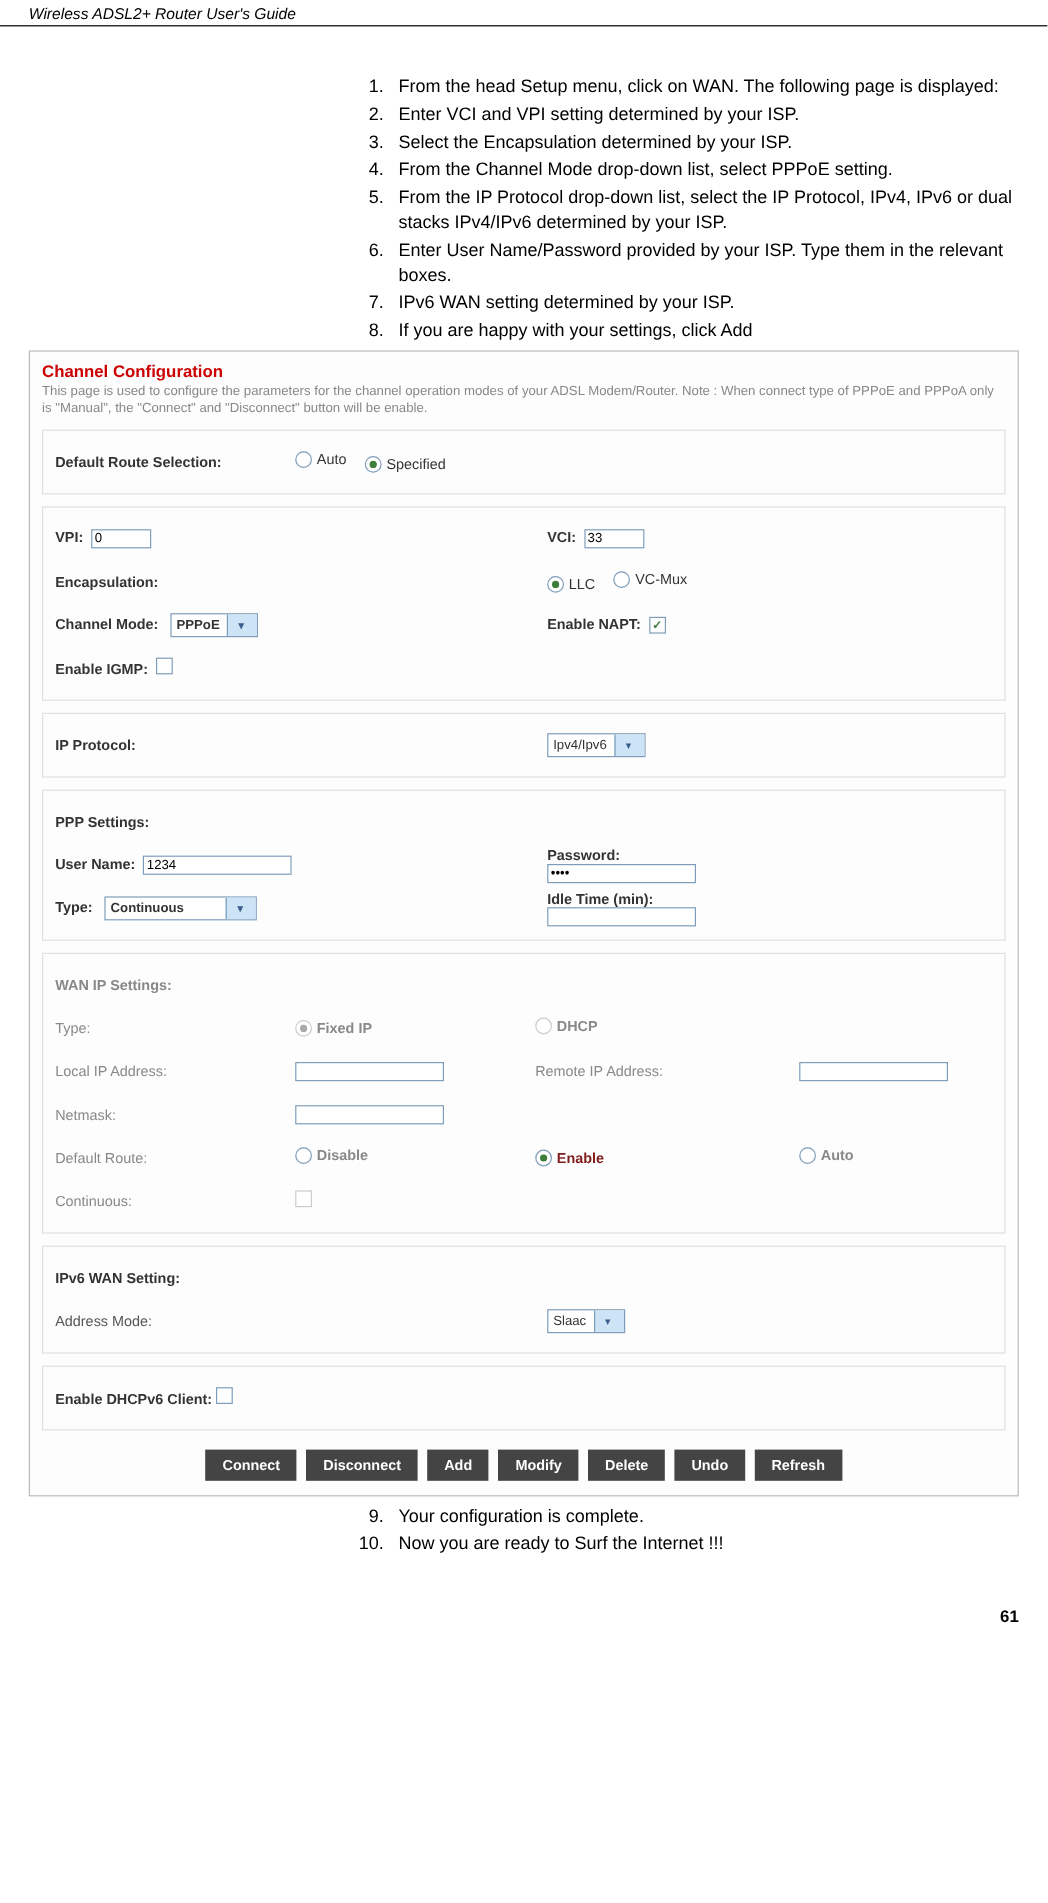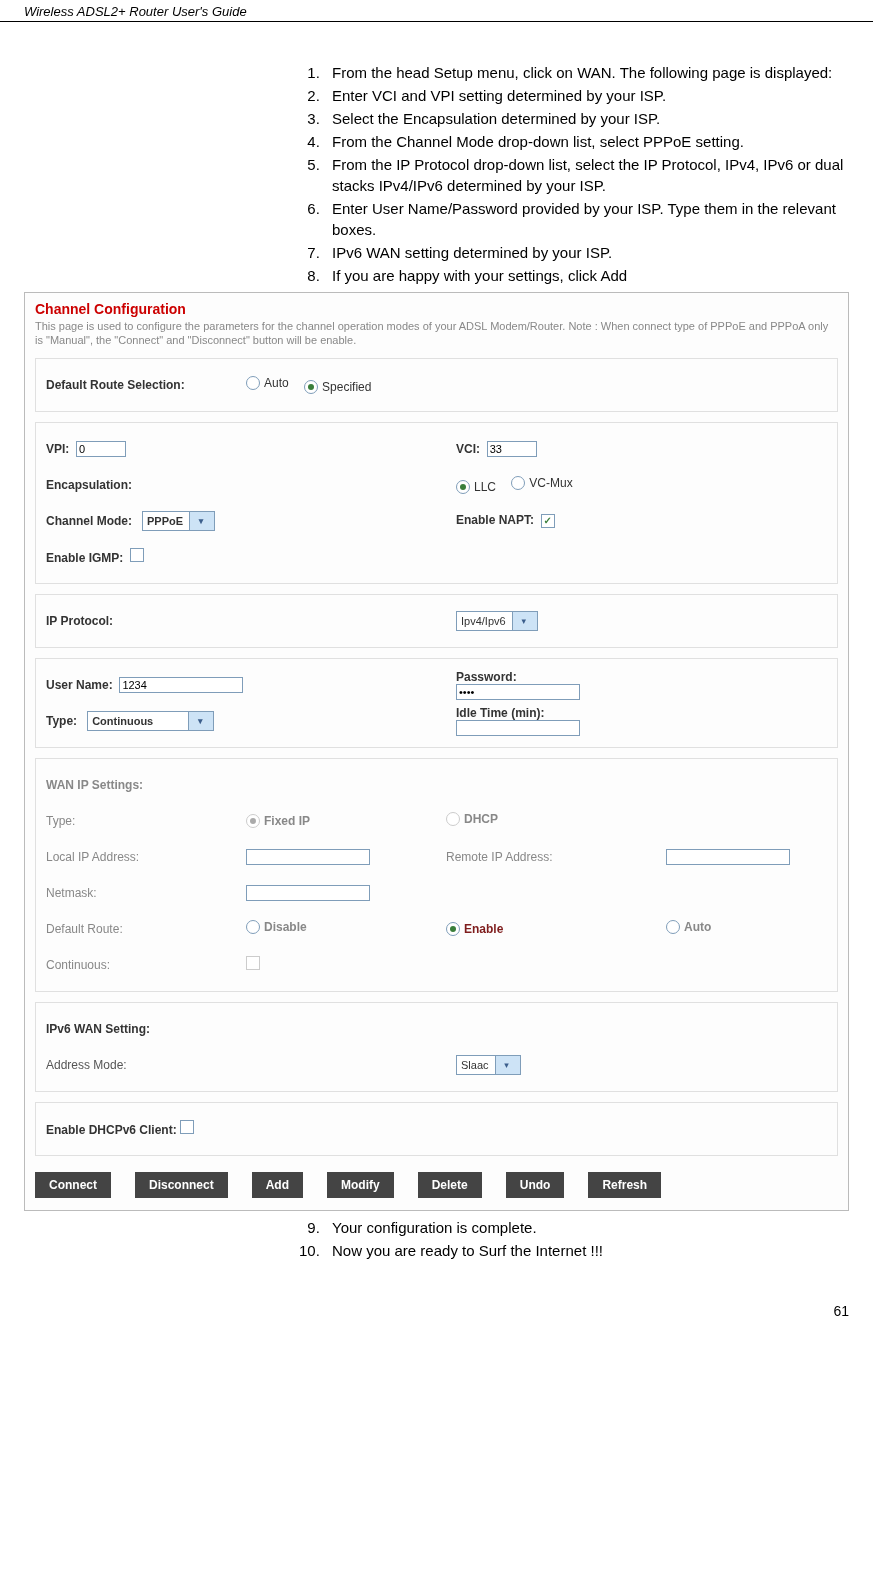--- a/index.html
+++ b/index.html
@@ -98,35 +98,35 @@
   }
   .radio-dot.gray { border-color: #ccc; }
   .radio-dot.gray.checked::after { background: #aaa; }
   .check-box {
     width: 12px; height: 12px; border: 1px solid #7f9db9;
     background: #fff; margin-right: 2px; display: inline-flex;
     align-items: center; justify-content: center; font-size: 10px;
     color: #3a7e3a;
   }
   .check-box.checked::after { content: "✓"; }
-  .btn-row { display: flex; gap: 24px; padding: 6px 0 12px 0; }
+  .btn-row { display: flex; gap: 8px; padding: 6px 0 12px 0; justify-content: center; }
   .btn {
     background: #444; color: #fff; font-weight: bold;
     font-size: 12px; padding: 6px 14px; border: none;
   }
   .steps-bottom {
     margin: 6px 0 0 280px;
     padding-left: 20px;
     font-size: 15px;
     line-height: 1.4;
   }
   .steps-bottom li { margin-bottom: 2px; padding-left: 8px; }
   .page-num {
     text-align: right;
-    font-weight: normal;
+    font-weight: bold;
     font-size: 14px;
     padding: 40px 24px 12px 0;
   }
   .select-look {
     display: inline-flex; align-items: center;
     border: 1px solid #7f9db9; background: #fff; font-size: 11px;
   }
   .select-look span { padding: 1px 6px 1px 4px; }
   .select-arrow {
     width: 14px; height: 16px; background: #cde3f6;
@@ -222,20 +222,23 @@
       <div style="width:210px"></div>
       <span class="select-look">
             <span>Ipv4/Ipv6</span>
             <span class="select-arrow">▾</span>
           </span>
     </div>
   </div>
 
   <div class="section">
     <div class="row">
+          <div class="col-l">PPP Settings:</div>
+        </div>
+    <div class="row">
       <div class="col-l"><span>User Name:</span>&nbsp;&nbsp;<input class="input-md" type="text" value="1234" style=""></div>
       <div style="width:210px"></div>
       <div class="col-r-label"><span>Password:</span>&nbsp;&nbsp;<input class="input-md" type="text" value="••••" style=""></div>
     </div>
     <div class="row">
       <div class="col-l"><span>Type:</span>&nbsp;&nbsp;
         <span class="select-look">
               <span style="min-width:90px;display:inline-block">Continuous</span>
               <span class="select-arrow">▾</span>
             </span>

